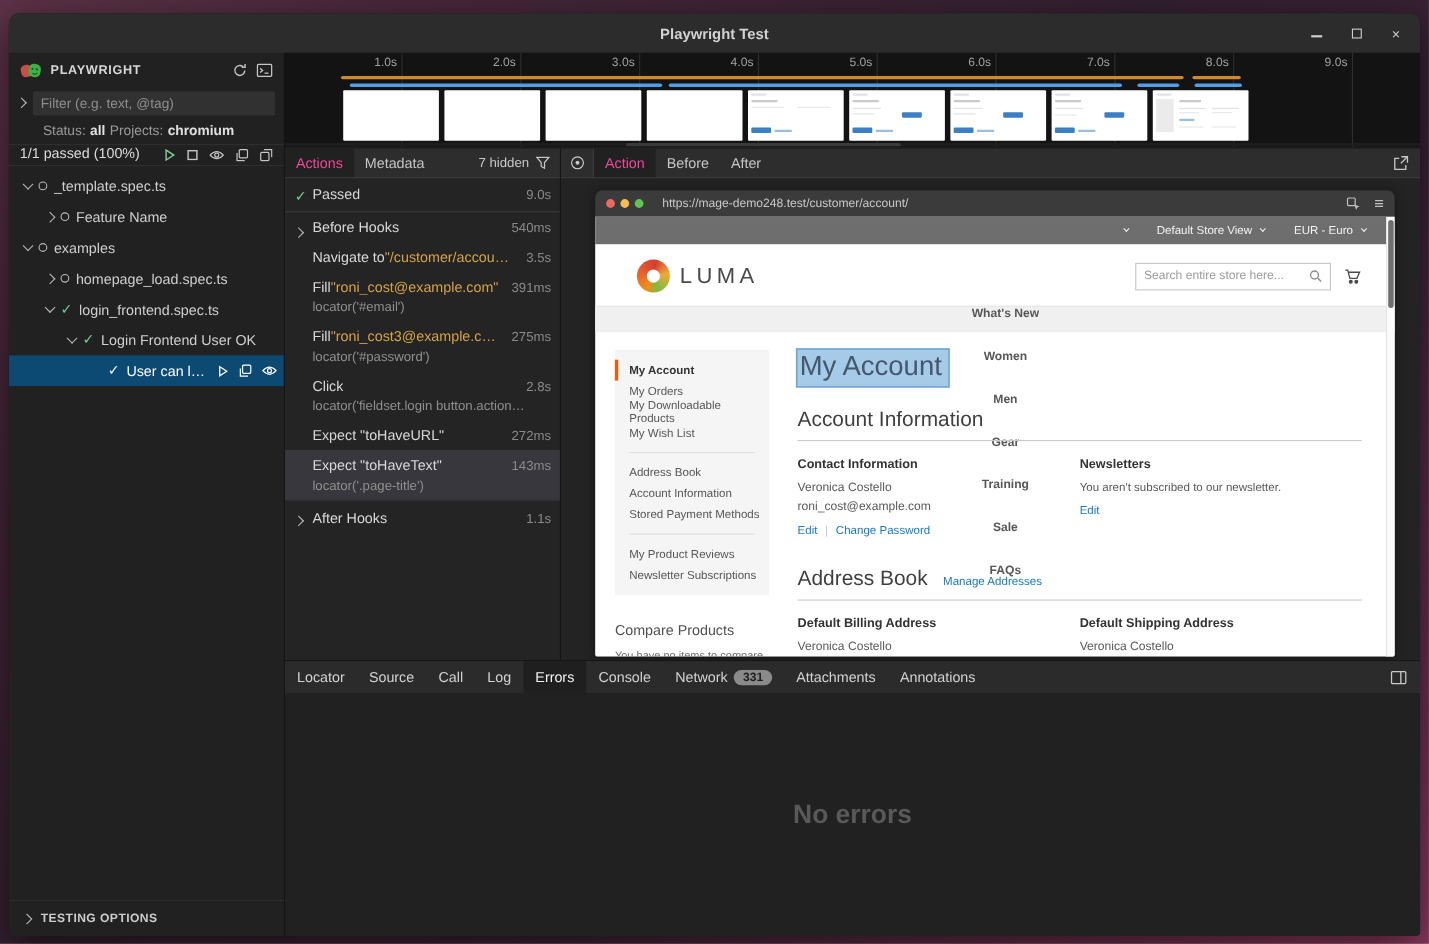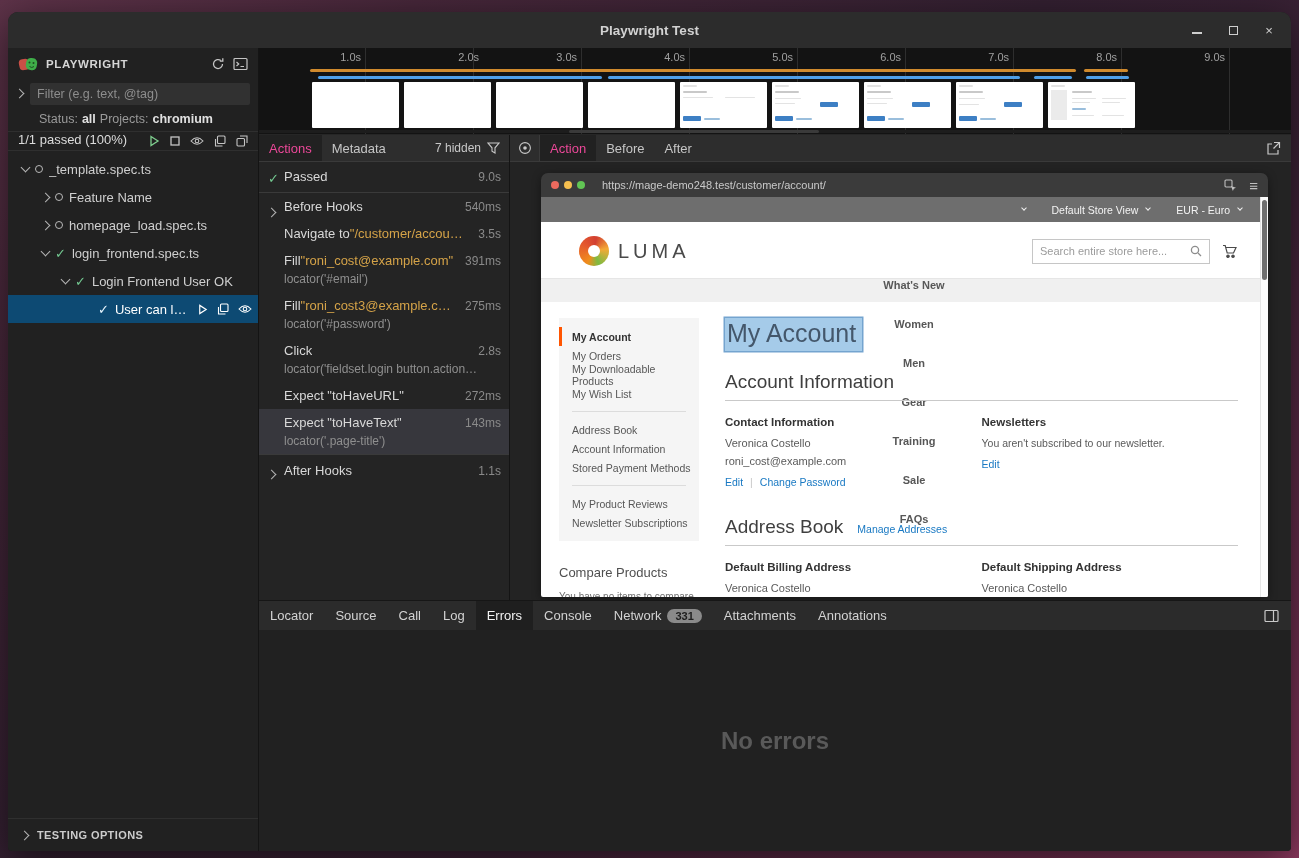--- a/index.html
+++ b/index.html
@@ -244,20 +244,25 @@
         <div class="trow" style="padding-left:14px;">
           <span class="chev down"></span>
           <span class="circ"></span>
           <span class="lbl">_template.spec.ts</span>
         </div>
         <div class="trow" style="padding-left:34px;">
           <span class="chev"></span>
           <span class="circ"></span>
           <span class="lbl">Feature Name</span>
         </div>
+        <div class="trow" style="padding-left:14px;">
+          <span class="chev down"></span>
+          <span class="circ"></span>
+          <span class="lbl">examples</span>
+        </div>
         <div class="trow" style="padding-left:34px;">
           <span class="chev"></span>
           <span class="circ"></span>
           <span class="lbl">homepage_load.spec.ts</span>
         </div>
         <div class="trow" style="padding-left:34px;">
           <span class="chev down"></span>
           <span class="check">✓</span>
           <span class="lbl">login_frontend.spec.ts</span>
         </div>
@@ -305,21 +310,21 @@
         <div class="gridline" style="left:106px"></div>
           <div class="gridline" style="left:214px"></div>
         <div class="gridline" style="left:322px"></div>
           <div class="gridline" style="left:430px"></div>
         <div class="gridline" style="left:538px"></div>
           <div class="gridline" style="left:646px"></div>
         <div class="gridline" style="left:754px"></div>
           <div class="gridline" style="left:862px"></div>
         <div class="gridline" style="left:970px"></div>
         <div class="ticklbl" style="left:46px">1.0s</div>
-        <div class="ticklbl" style="left:164px">2.0s</div>
+        <div class="ticklbl" style="left:154px">2.0s</div>
         <div class="ticklbl" style="left:262px">3.0s</div>
         <div class="ticklbl" style="left:370px">4.0s</div>
         <div class="ticklbl" style="left:478px">5.0s</div>
         <div class="ticklbl" style="left:586px">6.0s</div>
         <div class="ticklbl" style="left:694px">7.0s</div>
         <div class="ticklbl" style="left:802px">8.0s</div>
         <div class="ticklbl" style="left:910px">9.0s</div>
         <div class="seg orange" style="left:51px;width:766px"></div>
         <div class="seg orange" style="left:825px;width:44px"></div>
         <div class="seg blue" style="left:59px;width:284px"></div>

